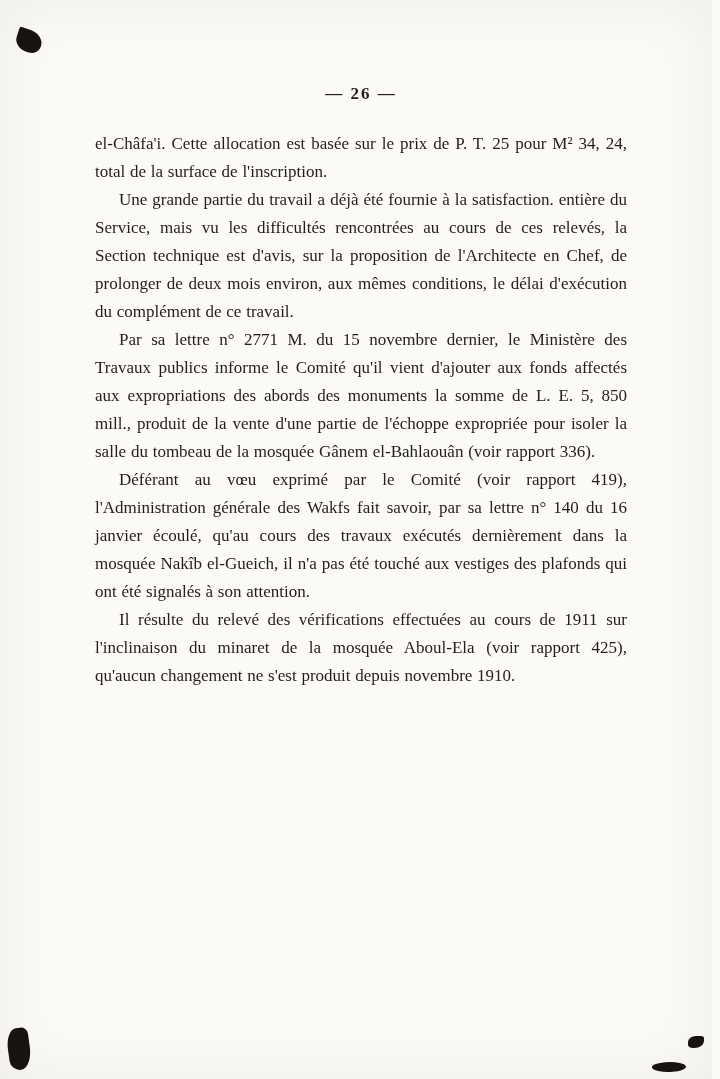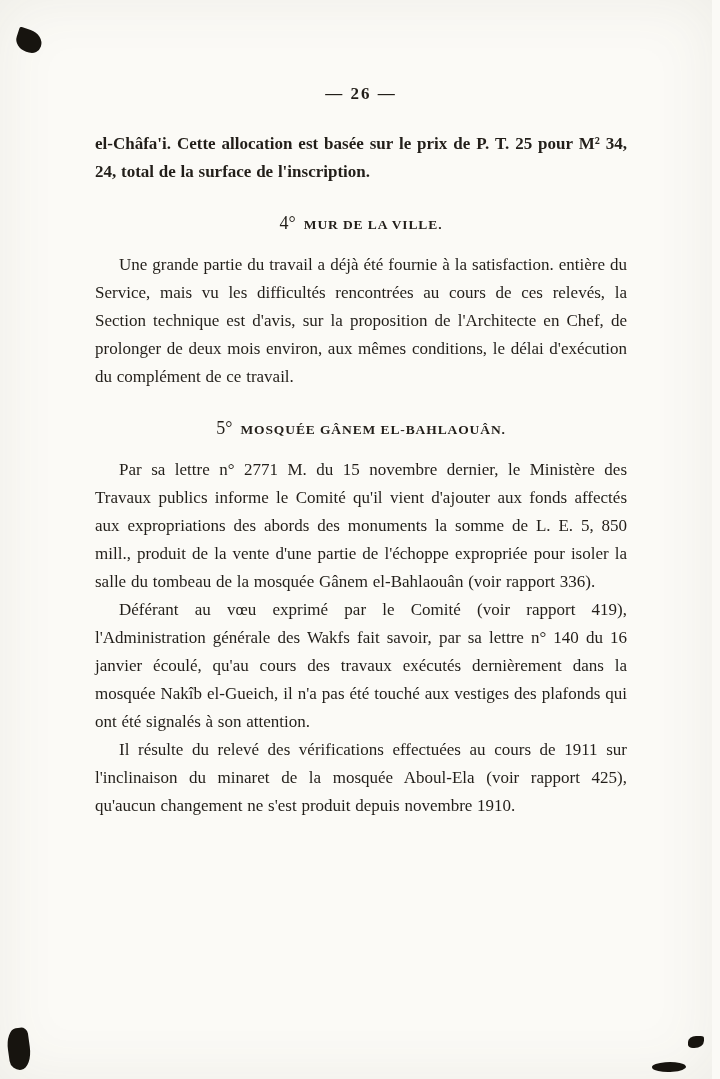--- a/index.html
+++ b/index.html
@@ -36,21 +36,21 @@
   .para{
     margin:0;
     text-align:justify;
     font-size:17px;
     line-height:28px;
     text-indent:24px;
     hyphens:auto;
     -webkit-hyphens:auto;
     word-spacing:0.5px;
   }
-  .para.no-indent{text-indent:0;font-weight:bold;}
+  .para.no-indent{text-indent:0;}
   .section-heading{
     text-align:center;
     margin:22px 0 16px 0;
     font-weight:normal;
   }
   .sec-num{
     font-size:18px;
     margin-right:8px;
   }
   .sec-title{
@@ -89,28 +89,22 @@
   <div class="artifact bl"></div>
   <div class="artifact br1"></div>
   <div class="artifact br2"></div>
 
   <div class="content">
 
     <div class="page-number">— 26 —</div>
 
     <p class="para no-indent">el-Châfa'i. Cette allocation est basée sur le prix de P. T. 25 pour M² 34, 24, total de la surface de l'inscription.</p>
 
-    <h2 class="section-heading">
-      <span class="sec-num">4°</span><span class="sec-title">MUR DE LA VILLE.</span>
-    </h2>
     <p class="para">Une grande partie du travail a déjà été fournie à la satisfaction. entière du Service, mais vu les difficultés rencontrées au cours de ces relevés, la Section technique est d'avis, sur la proposition de l'Architecte en Chef, de prolonger de deux mois environ, aux mêmes conditions, le délai d'exécution du complément de ce travail.</p>
 
-    <h2 class="section-heading">
-      <span class="sec-num">5°</span><span class="sec-title">MOSQUÉE GÂNEM EL-BAHLAOUÂN.</span>
-    </h2>
     <p class="para">Par sa lettre n° 2771 M. du 15 novembre dernier, le Ministère des Travaux publics informe le Comité qu'il vient d'ajouter aux fonds affectés aux expropriations des abords des monuments la somme de L. E. 5, 850 mill., produit de la vente d'une partie de l'échoppe expropriée pour isoler la salle du tombeau de la mosquée Gânem el-Bahlaouân (voir rapport 336).</p>
 
     <p class="para">Déférant au vœu exprimé par le Comité (voir rapport 419), l'Administration générale des Wakfs fait savoir, par sa lettre n° 140 du 16 janvier écoulé, qu'au cours des travaux exécutés dernièrement dans la mosquée Nakîb el-Gueich, il n'a pas été touché aux vestiges des plafonds qui ont été signalés à son attention.</p>
 
     <p class="para">Il résulte du relevé des vérifications effectuées au cours de 1911 sur l'inclinaison du minaret de la mosquée Aboul-Ela (voir rapport 425), qu'aucun changement ne s'est produit depuis novembre 1910.</p>
 
   </div>
 </div>
 
 </body></html>

